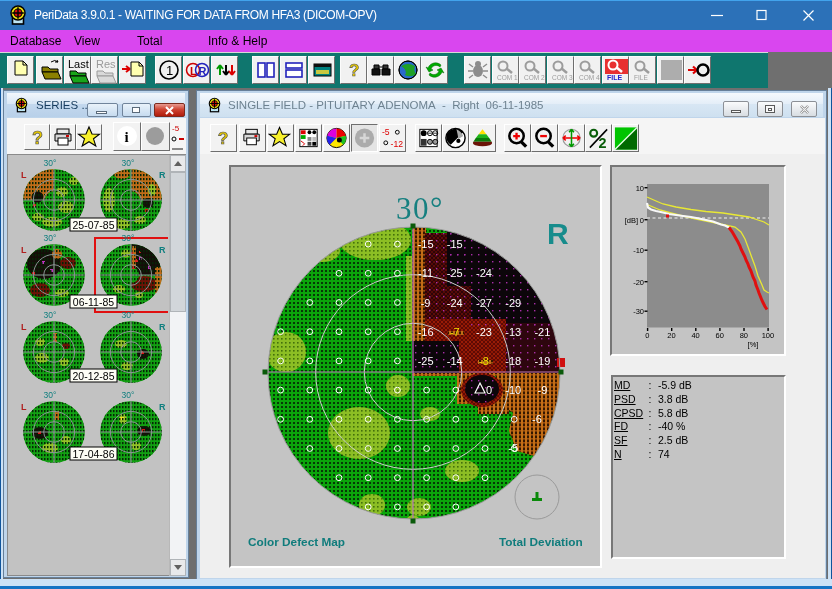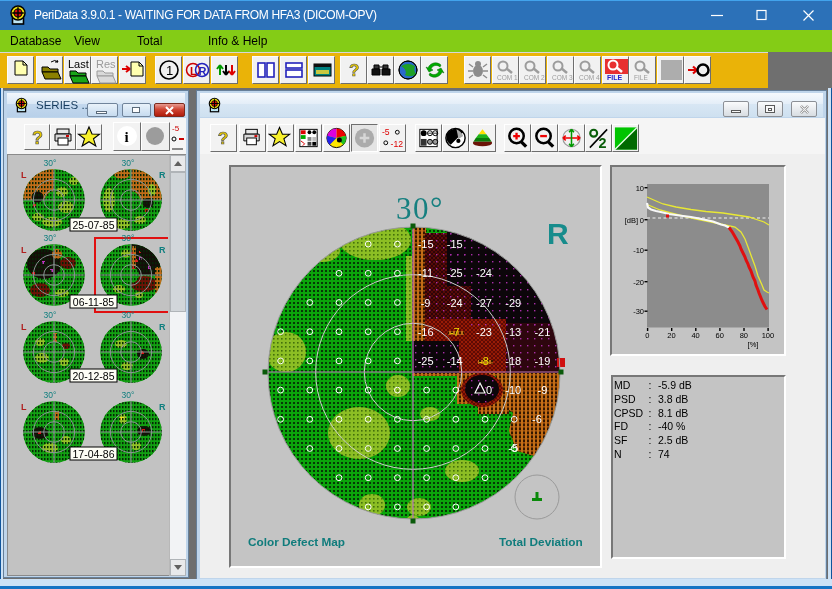--- a/index.html
+++ b/index.html
@@ -2,40 +2,40 @@
 <html><head>
 <meta charset="utf-8">
 <style>
 * { margin:0; padding:0; box-sizing:border-box; }
 html,body { width:832px; height:589px; overflow:hidden; }
 body { font-family:"Liberation Sans", sans-serif; position:relative; background:#6F6F6F; }
 .abs { position:absolute; }
 
 #titlebar { left:0; top:0; width:832px; height:30px; background:#2C71B8; border-top:1px solid #42A3EC; color:#fff; }
 #titletext { left:34px; top:8px; font-size:12px; letter-spacing:-0.35px; color:#fff; }
-#menubar { left:0; top:30px; width:832px; height:22px; background:#84cc16; color:#000; font-size:12px; }
+#menubar { left:0; top:30px; width:832px; height:22px; background:#d946ef; color:#000; font-size:12px; }
 .menuitem { position:absolute; top:4px; }
-#toolbar { left:0; top:52px; width:768px; height:36px; background:#eab308; border-top:1px solid #D8D8D8; }
+#toolbar { left:0; top:52px; width:768px; height:36px; background:#0f766e; border-top:1px solid #D8D8D8; }
 .tbtn { position:absolute; top:3px; width:27px; height:28px; background:#F1F1F1; border:1px solid #6E6E6E; border-top-color:#FCFCFC; border-left-color:#FCFCFC; }
 .tbtn svg { position:absolute; left:0; top:0; }
 
 #bord-l { left:0; top:88px; width:3px; height:501px; background:#CDE2F6; border-left:1px solid #10559C; }
 #bord-r { left:828px; top:88px; width:4px; height:501px; background:#CDE2F6; border-right:1px solid #10559C; }
 #bord-b { left:0; top:579px; width:832px; height:10px; background:#CDE2F6; border-bottom:3px solid #1673C4; }
 
 .childwin { background:#BFD5EB; border:1px solid #667F99; overflow:hidden; }
 #serieswin { left:3px; top:90px; width:186px; height:488px; }
 #mainwin { left:196px; top:90px; width:631px; height:490px; }
 .ctitle { position:absolute; left:3px; top:2px; right:3px; height:24px;
   background:linear-gradient(#F2F7FC,#D9E7F5 45%,#C3D8EE 46%,#B8D0E9); }
 .ctoolbar { position:absolute; background:#F5F5F5; }
 .cbtn { position:absolute; background:#F2F2F2; border:1px solid #6E6E6E; border-top-color:#FFFFFF; border-left-color:#FFFFFF; }
 
 .sunken { position:absolute; background:#C4C4C4; border:2px solid #777; border-bottom-color:#FFF; border-right-color:#FFF; }
-.srow { position:relative; height:13.8px; white-space:nowrap; }
+.srow { position:relative; height:13.8px; white-space:nowrap;text-decoration:underline; }
 .srow .c { position:absolute; left:34.5px; }
 .srow .v { position:absolute; left:44px; }
 </style>
 </head>
 <body>
 
 <div class="abs" id="titlebar"></div>
 <svg class="abs" style="left:8px;top:5px" width="20" height="20" viewBox="0 0 20 20">
   <rect x="4.5" y="13" width="11" height="6" fill="#BEE6F4" stroke="#000" stroke-width="1.6"></rect>
   <circle cx="10" cy="8" r="7" fill="#F0E010" stroke="#000" stroke-width="1.5"></circle>
@@ -455,20 +455,21 @@
 
 <div class="abs childwin" id="mainwin">
   <div class="ctitle" id="mtitle" style="background:linear-gradient(#F5F9FD,#E4EEF8 45%,#D8E7F4 46%,#CEE0F0)">
     <svg style="position:absolute;left:7px;top:4px" width="15" height="16" viewBox="0 0 20 20">
       <rect x="4.5" y="13" width="11" height="6" fill="#BEE6F4" stroke="#000" stroke-width="1.6"></rect>
   <circle cx="10" cy="8" r="7" fill="#F0E010" stroke="#000" stroke-width="1.5"></circle>
   <circle cx="10" cy="8" r="3.8" fill="#E01010"></circle>
   <circle cx="10" cy="8" r="4.0" fill="none" stroke="#000" stroke-width="1.1"></circle>
   <path d="M10 2.2 V13.8 M4.2 8 H15.8" stroke="#000" stroke-width="1.4"></path>
     </svg>
+    <span style="position:absolute;left:28px;top:6px;font-size:11.5px;color:#6E8290">SINGLE FIELD - PITUITARY ADENOMA&nbsp; -&nbsp; Right&nbsp; 06-11-1985</span>
     <div style="position:absolute;left:523px;top:8px;width:26px;height:16px;background:linear-gradient(#FAFBFC,#D8DDE2);border:1px solid #8C9096;border-radius:2px">
        <div style="position:absolute;left:7px;top:8px;width:10px;height:3px;background:#F8F8F8;border:1px solid #5A5A5A"></div>
       </div>
     <div style="position:absolute;left:557px;top:8px;width:26px;height:16px;background:linear-gradient(#FAFBFC,#D8DDE2);border:1px solid #8C9096;border-radius:2px">
        <div style="position:absolute;left:7px;top:3px;width:10px;height:8px;background:#F8F8F8;border:1px solid #5A5A5A"></div>
        <div style="position:absolute;left:10px;top:6px;width:4px;height:3px;background:#fff;border:1px solid #5A5A5A"></div>
       </div>
     <div style="position:absolute;left:591px;top:8px;width:26px;height:16px;background:linear-gradient(#FAFBFC,#D8DDE2);border:1px solid #8C9096;border-radius:2px">
        <svg style="position:absolute;left:7px;top:3px" width="11" height="9" viewBox="0 0 11 9">
           <path d="M2 1 L9 8 M9 1 L2 8" stroke="#6A6A6A" stroke-width="2.4"></path>
@@ -781,21 +782,21 @@
 <polyline points="646.0,203.5 652.0,206.0 659.0,209.0 670.0,212.0 682.0,215.0 695.0,218.0 710.0,221.0 724.0,224.0 734.0,226.0 740.0,231.0 744.0,238.0 747.0,246.0 751.0,257.0 754.0,265.0 757.0,275.0 761.0,284.0 763.0,289.0 766.0,291.0 768.0,292.0" fill="none" stroke="#E8E834" stroke-width="1.3"></polyline>
 <polyline points="646.0,202.0 647.0,206.5 650.0,208.5 655.0,210.0 662.0,211.5 668.0,213.0 675.0,214.0 682.0,215.0 690.0,216.0 698.0,217.5 705.0,219.0 712.0,220.5 716.0,222.0 720.0,223.5 724.0,224.5 728.0,226.5" fill="none" stroke="#F8F8F8" stroke-width="2.2"></polyline>
 <polyline points="728.0,226.5 731.0,230.5 733.0,234.0 735.0,237.5 737.0,241.0 739.0,245.0 740.0,248.0 742.0,252.0 744.0,256.0 745.0,259.0 747.0,263.0 748.0,266.0 750.0,270.0 751.0,273.0 752.0,276.0 754.0,280.0 755.0,284.0 757.0,289.0 758.0,292.0 759.0,294.5 760.0,297.0 761.0,299.5 762.0,301.5 763.0,303.5 764.0,305.5 765.0,307.0 766.0,308.5" fill="none" stroke="#E01010" stroke-width="3"></polyline>
 <rect x="665" y="213.5" width="3" height="3" fill="#E01010"></rect>
 </svg>
 
     <div class="sunken" style="left:411px;top:221px;width:175px;height:184px"></div>
     <div style="position:absolute;left:414px;top:225px;font-size:10.5px;color:#000" id="stats">
       <div class="srow"><span>MD</span><span class="c">:</span><span class="v">-5.9 dB</span></div>
       <div class="srow"><span>PSD</span><span class="c">:</span><span class="v">3.8 dB</span></div>
-      <div class="srow"><span>CPSD</span><span class="c">:</span><span class="v">8.1 dB</span></div>
+      <div class="srow"><span>CPSD</span><span class="c">:</span><span class="v">5.8 dB</span></div>
       <div class="srow"><span>FD</span><span class="c">:</span><span class="v">-40 %</span></div>
       <div class="srow"><span>SF</span><span class="c">:</span><span class="v">2.5 dB</span></div>
       <div class="srow"><span>N</span><span class="c">:</span><span class="v">74</span></div>
     </div>
   </div>
 </div>
 
 <div class="abs" id="bord-l"></div>
 <div class="abs" id="bord-r"></div>
 <div class="abs" id="bord-b"></div>

